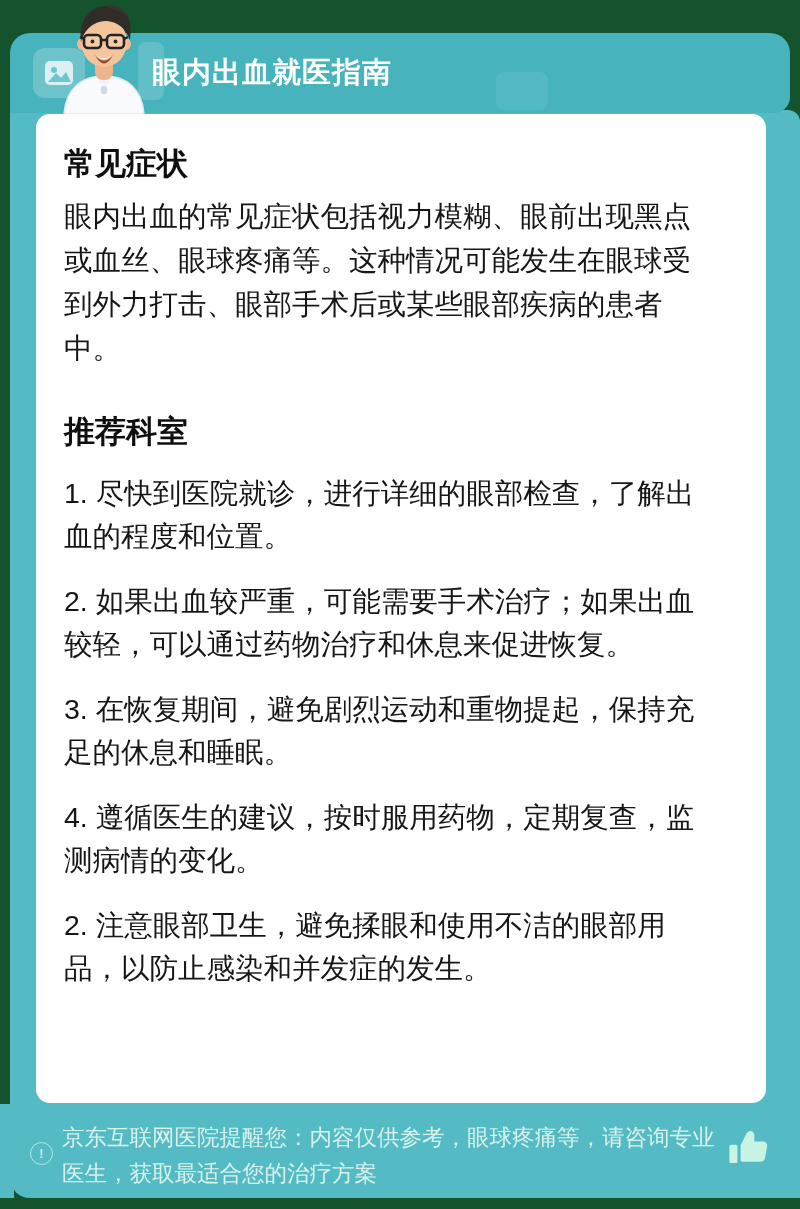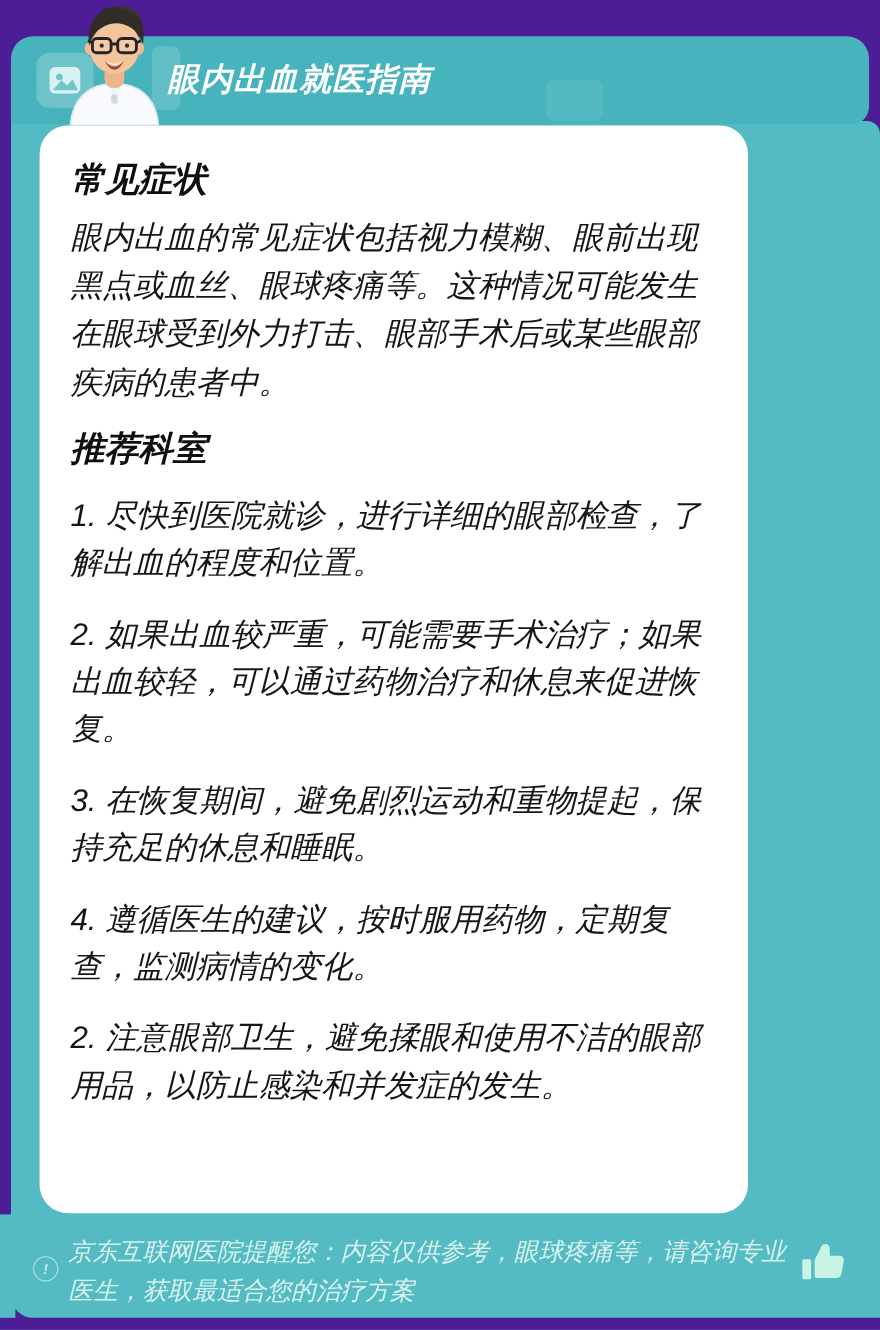--- a/index.html
+++ b/index.html
@@ -1,17 +1,17 @@
 <!DOCTYPE html>
 <html><head>
 <meta charset="utf-8">
 <style>
   html,body{margin:0;padding:0;background:#ffffff;}
   body{font-family:"Liberation Sans","DejaVu Sans",sans-serif;}
-  .stage{position:relative;width:800px;height:1209px;background:#4c1d95;overflow:hidden;font-style:italic;}
+  .stage{position:relative;width:800px;height:1209px;background:#14532d;overflow:hidden;}
 
   
   .header-band{position:absolute;left:10px;top:33px;width:780px;height:80px;
     background:#46b3bd;border-radius:20px 20px 16px 0;z-index:2;}
 
   
   .body-teal{position:absolute;left:10px;top:110px;width:790px;height:1088px;
     background:#54bbc4;border-radius:0 12px 0 20px;z-index:1;}
   .footer-bleed{position:absolute;left:0;top:1104px;width:14px;height:94px;
     background:#54bbc4;z-index:1;}
@@ -25,26 +25,26 @@
     background:rgba(255,255,255,0.08);z-index:2;}
 
   
   .avatar{position:absolute;left:56px;top:2px;width:96px;height:112px;z-index:4;}
 
   
   .header-title{position:absolute;left:152px;top:53px;z-index:5;color:#ffffff;
     font-size:29px;font-weight:bold;letter-spacing:1px;}
 
   
-  .card{position:absolute;left:36px;top:114px;width:644px;min-height:989px;z-index:3;
-    background:#ffffff;border-radius:26px;box-sizing:border-box;padding:2px 28px 34px 28px;}
+  .card{position:absolute;left:36px;top:114px;width:730px;min-height:989px;z-index:3;
+    background:#ffffff;border-radius:14px;box-sizing:border-box;padding:2px 28px 34px 28px;}
   .card h3{margin:30px 0 0 0;font-size:31px;font-weight:800;color:#0f0f0f;line-height:36px;}
   .card p{margin:12px 0 0 0;font-size:28.5px;color:#161616;line-height:44px;max-width:650px;}
   .card p.point{margin-top:22px;line-height:43px;}
-  .card h3.gap{margin-top:20px;}
+  .card h3.gap{margin-top:44px;}
 
   
   .warn-circle{position:absolute;left:30px;top:1142px;width:21px;height:21px;z-index:3;
     border:1.5px solid rgba(235,252,246,0.65);border-radius:50%;color:rgba(235,252,246,0.75);
     font-size:13px;line-height:21px;text-align:center;font-weight:bold;}
   .disclaimer{position:absolute;left:62px;top:1120px;width:668px;z-index:3;
     color:#d8f2ec;font-size:22.5px;line-height:36px;}
   .thumb{position:absolute;left:726px;top:1126px;width:46px;height:44px;z-index:3;cursor:pointer;}
 </style>
 </head>

